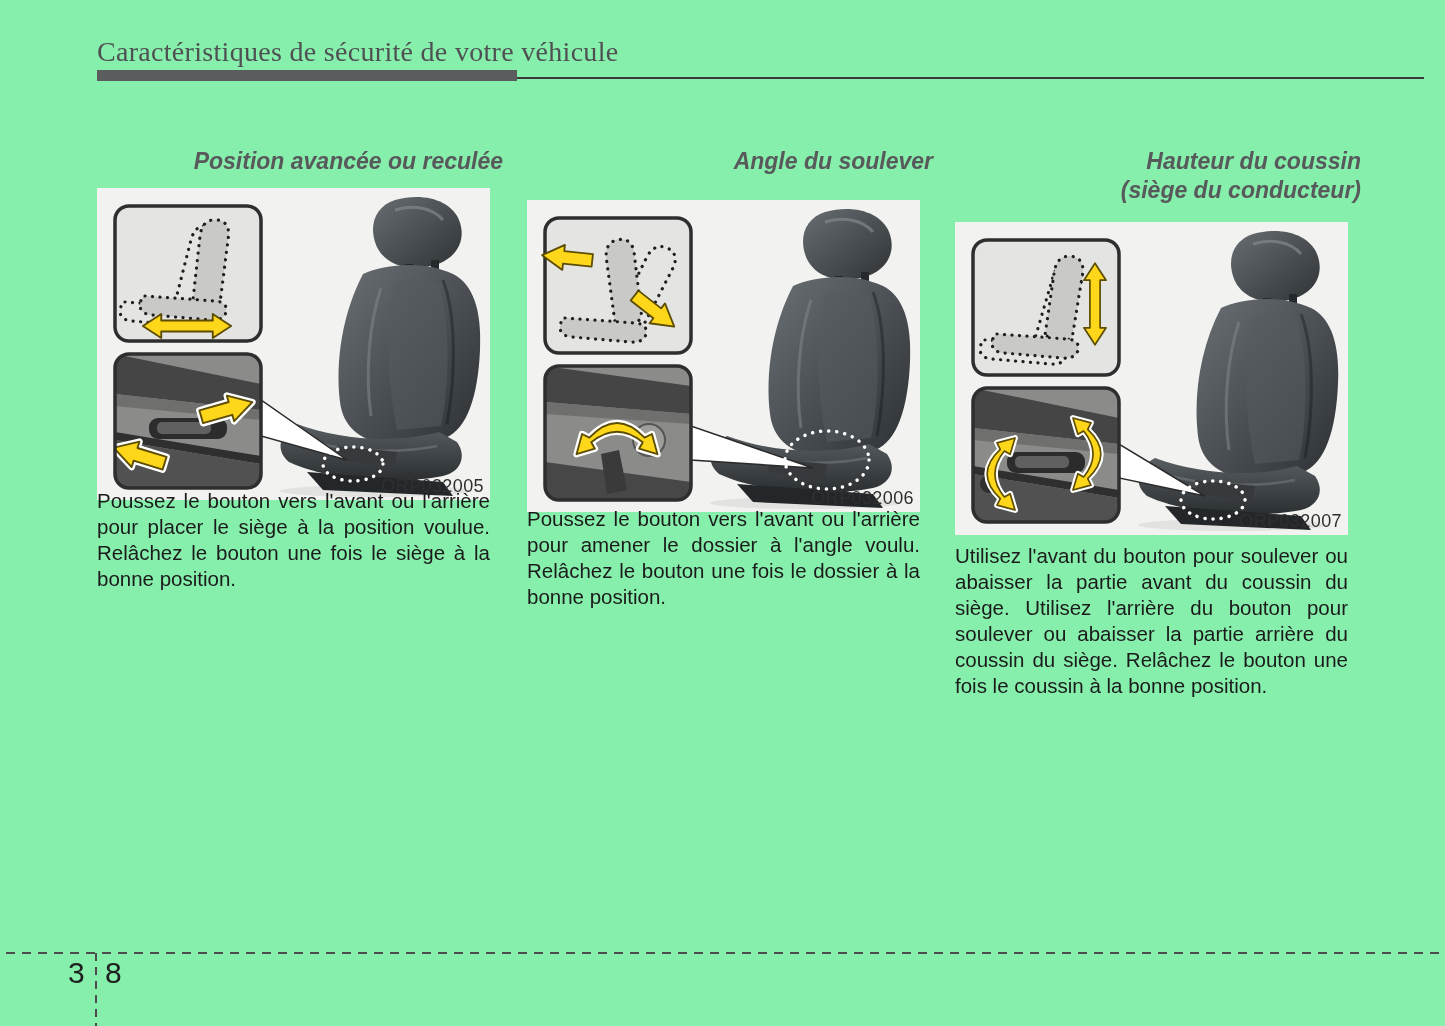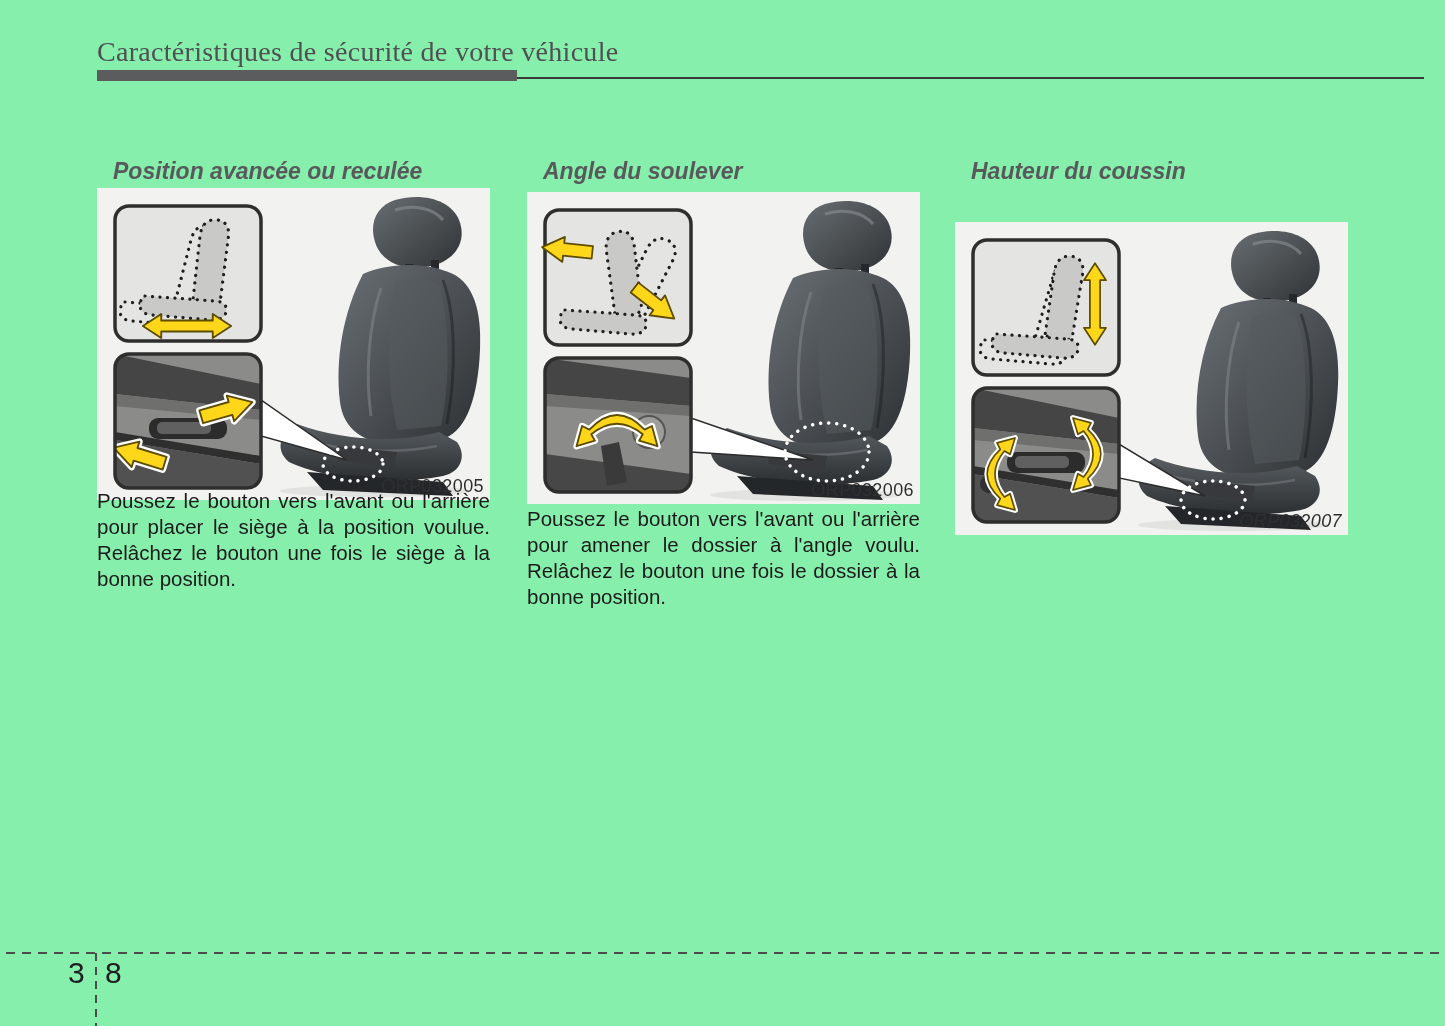--- a/index.html
+++ b/index.html
@@ -7,26 +7,26 @@
         font-family:"Liberation Sans", sans-serif;}
 
   
   .doc-title{position:absolute;left:97px;top:36px;margin:0;
              font-family:"Liberation Serif", serif;font-weight:400;
              font-size:28px;color:#4f5052;letter-spacing:.3px;white-space:nowrap;}
   .title-bar{position:absolute;left:97px;top:70px;width:420px;height:11px;background:#5b5c5e;}
   .title-line{position:absolute;left:517px;top:77px;width:907px;height:2px;background:#3a3a3b;}
 
   
-  .col-heading{position:absolute;margin:16px;width:400px;
-               font-size:23px;font-weight:bold;font-style:italic;color:#58595b;line-height:29px;}
+  .col-heading{position:absolute;margin:6px;width:400px;
+               font-size:23px;font-weight:bold;font-style:italic;color:#58595b;line-height:29px;text-align:right;}
   .h1{left:97px;top:141px;} .h2{left:527px;top:141px;} .h3{left:955px;top:141px;}
 
   .figure{position:absolute;width:393px;height:312px;}
-  .f1{left:97px;top:188px;} .f2{left:527px;top:192px;} .f3{left:955px;top:222px;height:313px;font-style:italic;}
+  .f1{left:97px;top:188px;} .f2{left:527px;top:200px;} .f3{left:955px;top:222px;height:313px;}
   .figure svg{display:block;}
   .figcap{position:absolute;right:6px;bottom:3px;font-size:18px;color:#2f2f2f;letter-spacing:.4px;}
 
   .body-text{position:absolute;width:393px;margin:0;font-size:20.5px;line-height:26px;
              color:#1b1b1b;text-align:justify;}
   .b1{left:97px;top:488px;} .b2{left:527px;top:506px;} .b3{left:955px;top:543px;}
 
   
   .footer-dash{position:absolute;left:6px;top:952px;width:1433px;height:2px;
                background:repeating-linear-gradient(90deg,#4c4c4c 0 9px,transparent 9px 16px);}
@@ -93,20 +93,21 @@
 <div class="page">
 
   <h1 class="doc-title">Caractéristiques de sécurité de votre véhicule</h1>
   <div class="title-bar"></div>
   <div class="title-line"></div>
 
   <h2 class="col-heading h1">Position avancée ou reculée</h2>
   <h2 class="col-heading h2">Angle du soulever</h2>
   <h2 class="col-heading h3">
     <span>Hauteur du coussin</span><br>
+    <span>(siège du conducteur)</span>
   </h2>
 
   <div class="figure f1">
     <svg viewBox="0 0 393 312" width="393" height="312">
       <rect width="393" height="312" fill="#f2f2f0"></rect>
       <use href="#seat" transform="translate(148,0)"></use>
       <polygon class="callout" points="164,212 164,248 250,272"></polygon>
       <ellipse class="wdots" cx="256" cy="276" rx="30" ry="17"></ellipse>
 
       <g>
@@ -242,19 +243,20 @@
           </g>
         </g>
         <rect class="insetframe" x="18" y="166" width="146" height="134" rx="14"></rect>
       </g>
     </svg>
     <span class="figcap">ORP032007</span>
   </div>
 
   <p class="body-text b1">Poussez le bouton vers l'avant ou l'arrière pour placer le siège à la position voulue. Relâchez le bouton une fois le siège à la bonne position.</p>
   <p class="body-text b2">Poussez le bouton vers l'avant ou l'arrière pour amener le dossier à l'angle voulu. Relâchez le bouton une fois le dossier à la bonne position.</p>
+  <p class="body-text b3">Utilisez l'avant du bouton pour soulever ou abaisser la partie avant du coussin du siège. Utilisez l'arrière du bouton pour soulever ou abaisser la partie arrière du coussin du siège. Relâchez le bouton une fois le coussin à la bonne position.</p>
 
   <div class="footer-dash"></div>
   <div class="footer-vdash"></div>
   <span class="pg-num pg-chapter">3</span>
   <span class="pg-num pg-page">8</span>
 
 </div>
 
 </body></html>

